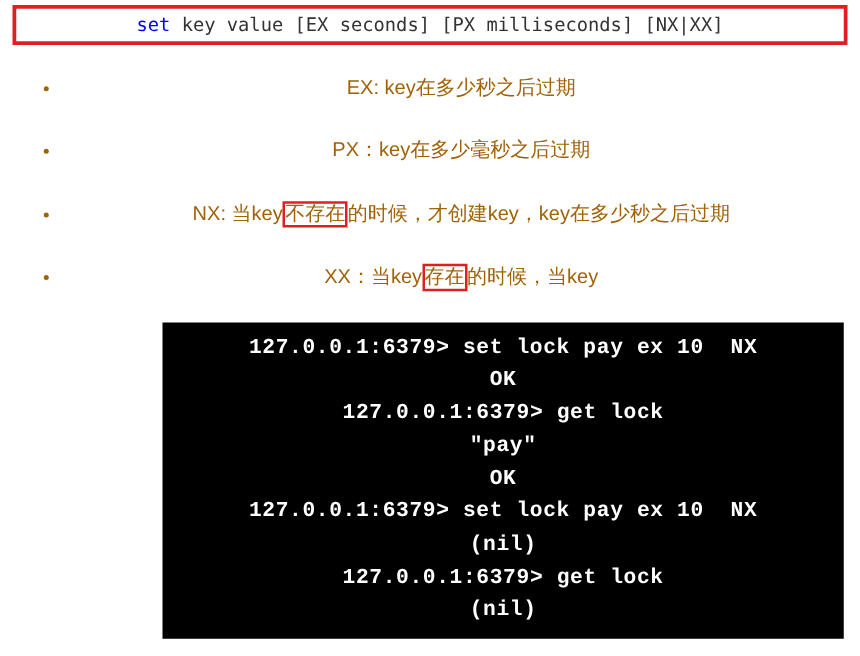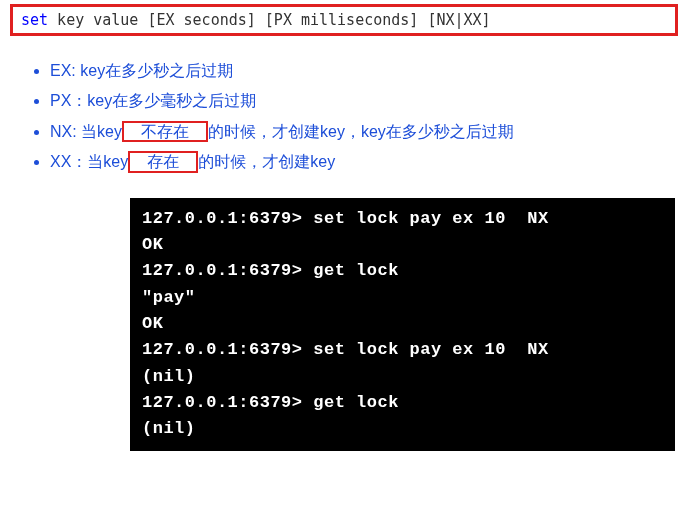--- a/index.html
+++ b/index.html
@@ -1,18 +1,19 @@
 <!DOCTYPE html>
 <html><head>
   <meta charset="utf-8">
   <style>
     * {
       margin: 0;
       padding: 0;
       box-sizing: border-box;
+      text-align: center;
     }
     body {
       font-family: -apple-system, BlinkMacSystemFont, "Segoe UI", "Microsoft YaHei", sans-serif;
       background: #fff;
       width: 688px;
       height: 525px;
       padding: 0;
     }
     .syntax-box {
       border: 3px solid #e02020;
@@ -26,25 +27,26 @@
       color: #0000ff;
     }
     .bullets {
       list-style-type: disc;
       padding-left: 50px;
       margin-bottom: 20px;
     }
     .bullets li {
       font-size: 16px;
       line-height: 1.9;
-      color: #1d4ed8;
+      color: #a16207;
+      margin-top: 20px;
     }
     .hl-red {
       border: 2px solid #e02020;
-      padding: 0 17px;
+      padding: 0 0;
       display: inline-block;
       line-height: 1.1;
     }
     .terminal {
       background: #000;
       color: #fff;
       font-family: Consolas, "Courier New", monospace;
       font-size: 17px;
       font-weight: bold;
       padding: 8px 12px;
@@ -76,21 +78,21 @@
   <li>
     <span>EX: key在多少秒之后过期</span>
   </li>
   <li>
     <span>PX：key在多少毫秒之后过期</span>
   </li>
   <li>
     <span>NX: 当key</span><span class="hl-red">不存在</span><span>的时候，才创建key，key在多少秒之后过期</span>
   </li>
   <li>
-    <span>XX：当key</span><span class="hl-red">存在</span><span>的时候，才创建key</span>
+    <span>XX：当key</span><span class="hl-red">存在</span><span>的时候，当key</span>
   </li>
 </ul>
 
 <div class="terminal">
   <div class="line">127.0.0.1:6379&gt; set lock pay ex 10  NX</div>
   <div class="line">OK</div>
   <div class="line">127.0.0.1:6379&gt; get lock</div>
   <div class="line">"pay"</div>
   <div class="line">OK</div>
   <div class="line">127.0.0.1:6379&gt; set lock pay ex 10  NX</div>

